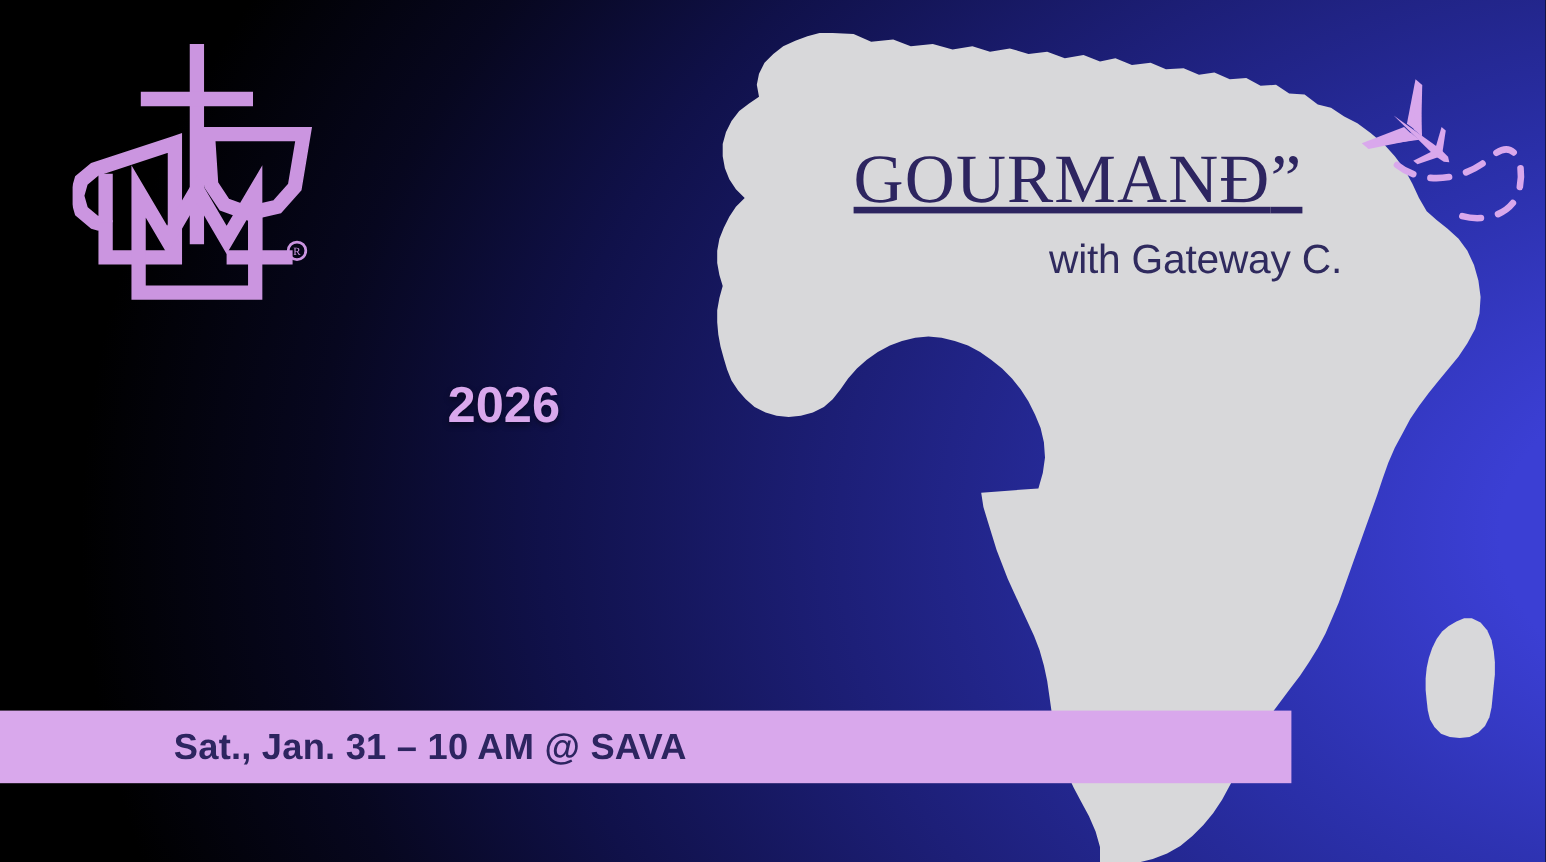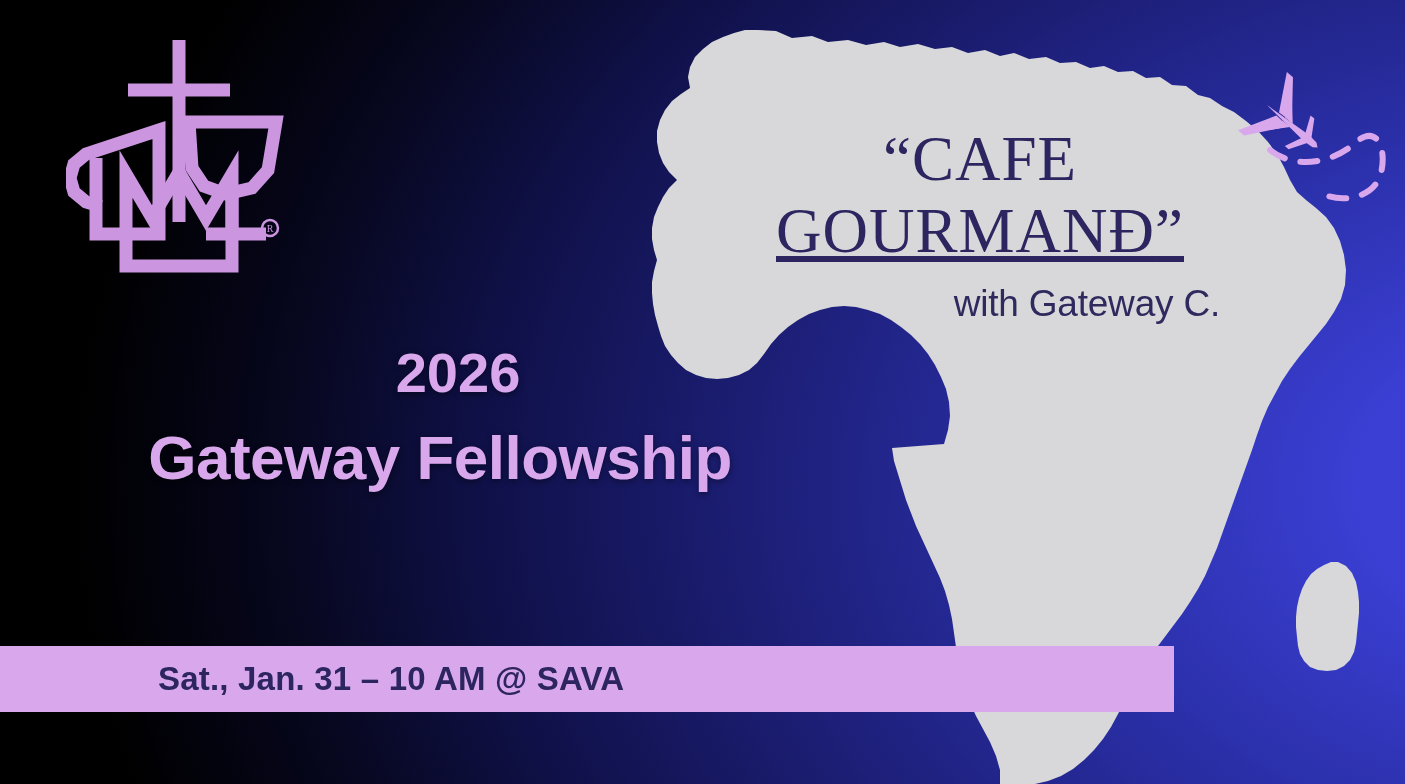--- a/index.html
+++ b/index.html
@@ -37,21 +37,21 @@
   #headline {
     position:absolute; left:0px; top:345px;
     width:880px;
     text-align:center;
     color:#d9a8ec;
     font-weight:bold;
     letter-spacing:-0.5px;
     text-shadow:0 2px 6px rgba(0,0,0,0.45);
   }
   #year {
-    font-size:56px; line-height:1.0;
+    font-size:46px; line-height:1.0;
     margin-bottom:14px;
     letter-spacing:0px;
     margin-left:36px;
   }
   .headline-line {
     font-size:62px; line-height:1.38;
     white-space:nowrap;
   }
 
   
@@ -187,25 +187,23 @@
       </g>
       <g fill="#cb95e0">
         <circle cx="204" cy="206" r="8" fill="none" stroke="#cb95e0" stroke-width="2.5"></circle>
         <text x="204" y="210" font-size="10" text-anchor="middle" fill="#cb95e0" font-family="Liberation Serif, serif">R</text>
       </g>
     </svg>
   </div>
 
   <div id="headline">
     <div id="year">2026</div>
-    <div class="headline-line">Gateway Fellowship</div>
   </div>
 
   <div id="cafe-block">
-    <div id="cafe-line1"><span>“</span><span>CAFE</span></div>
     <div id="cafe-line2"><span>GOURMANÐ</span><span>”</span></div>
     <div id="with-line">with Gateway C.</div>
   </div>
 
   <div id="plane-layer">
     <svg viewBox="0 0 190 175">
 
       <path d="M 55 105 C 80 125, 118 118, 140 98 C 162 78, 172 104, 166 128 C 160 152, 130 158, 110 150" fill="none" stroke="#d9a8ec" stroke-width="6" stroke-linecap="round" stroke-dasharray="17 16"></path>
 
       <g transform="translate(52,60) rotate(40)">

